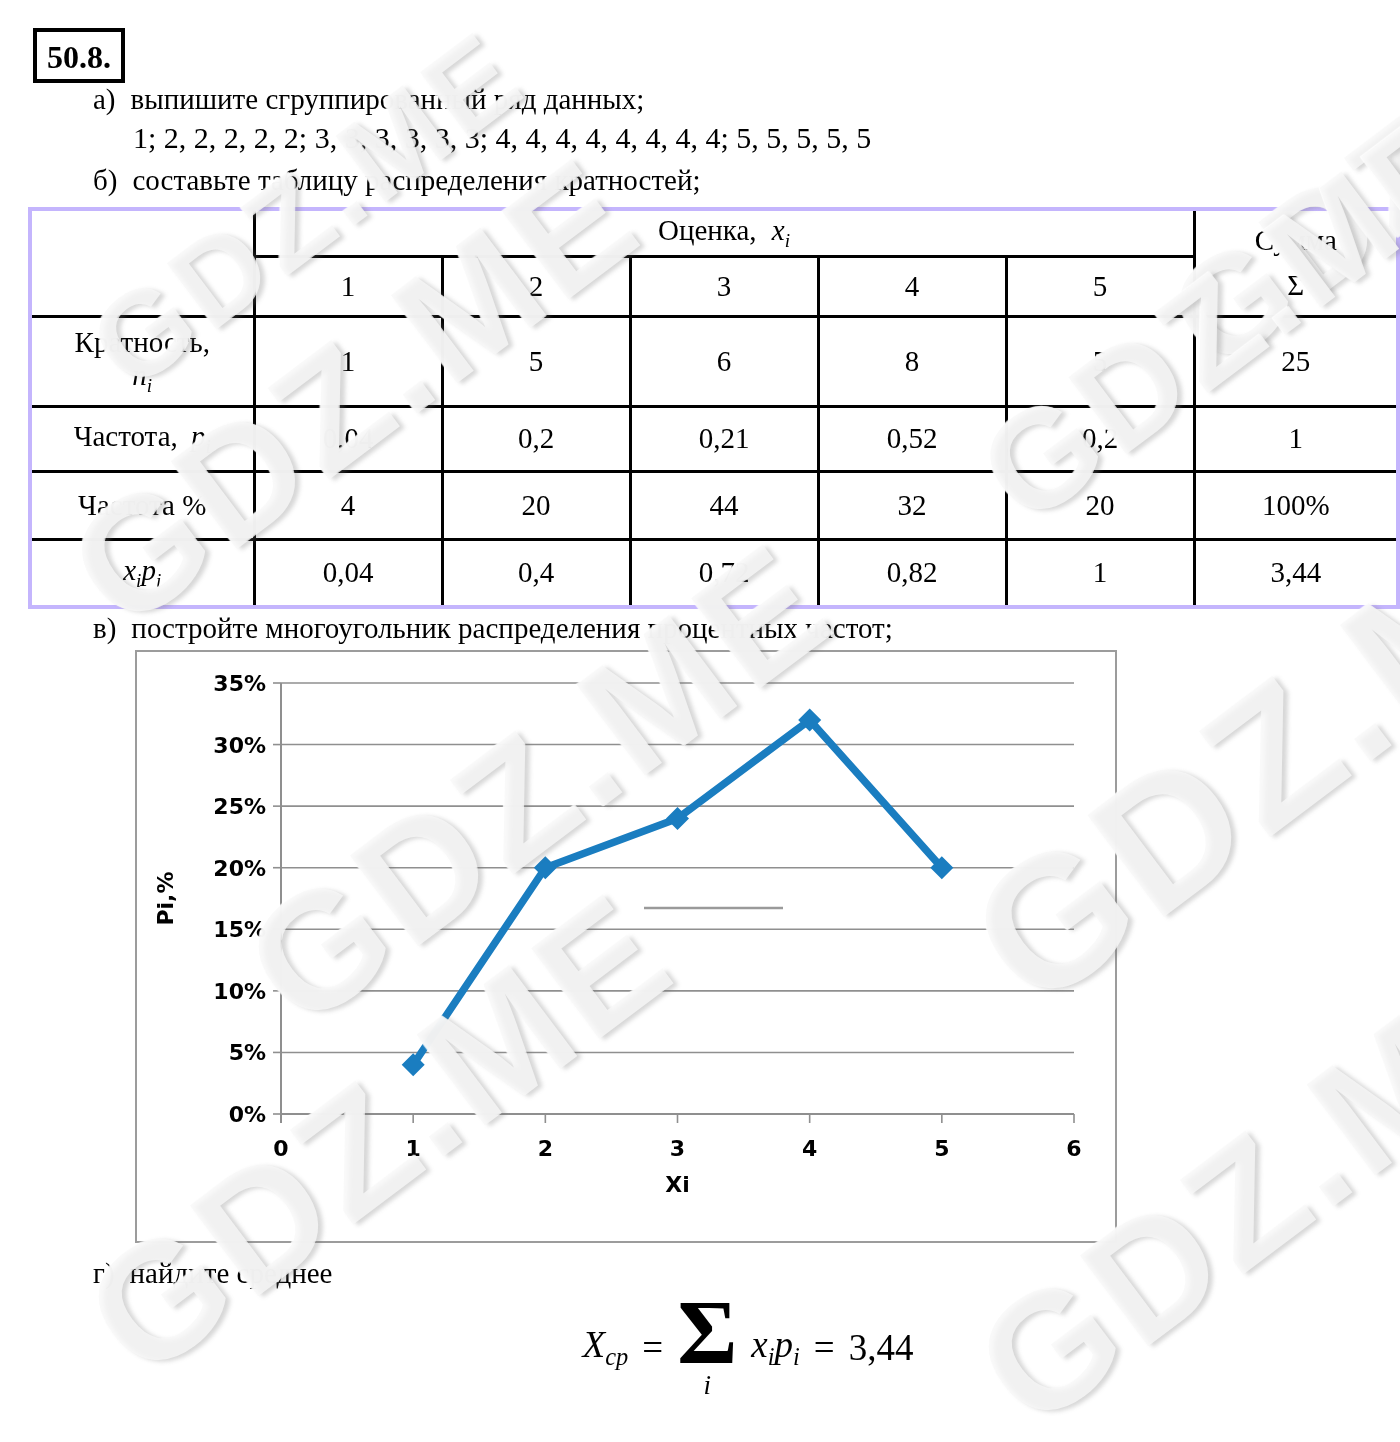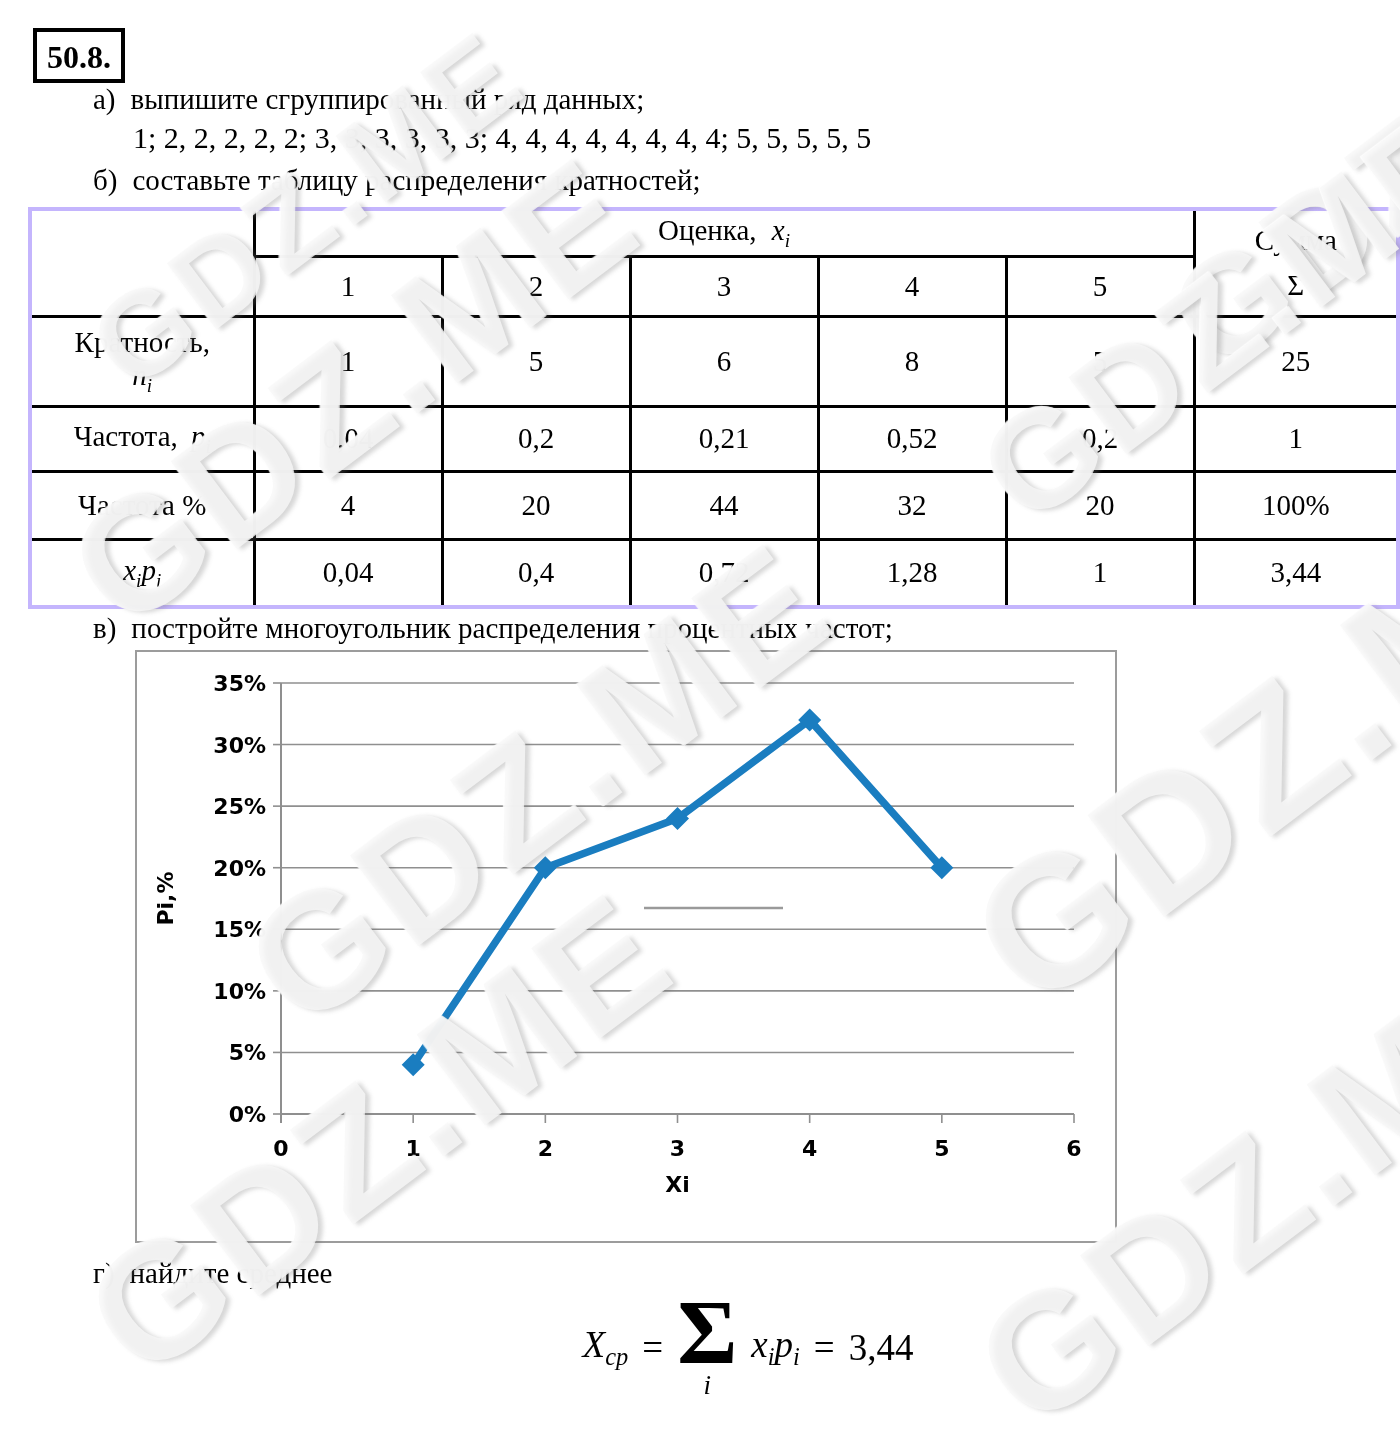--- a/index.html
+++ b/index.html
@@ -151,21 +151,21 @@
     <td>20</td>
     <td class="sumcol">100%</td>
   </tr>
   <tr style="height:68px;">
     <td>
       <span class="ivar">x</span><sub><span class="ivar">i</span></sub><span class="ivar">p</span><sub><span class="ivar">i</span></sub>
     </td>
     <td>0,04</td>
     <td>0,4</td>
     <td>0,72</td>
-    <td>1,28</td>
+    <td>0,82</td>
     <td>1</td>
     <td class="sumcol">3,44</td>
   </tr>
 </tbody>
   </table>
 
 <div class="part-line" style="top:611px;">
   <span>в)</span>
   <span>постройте многоугольник распределения процентных частот;</span>
 </div>

